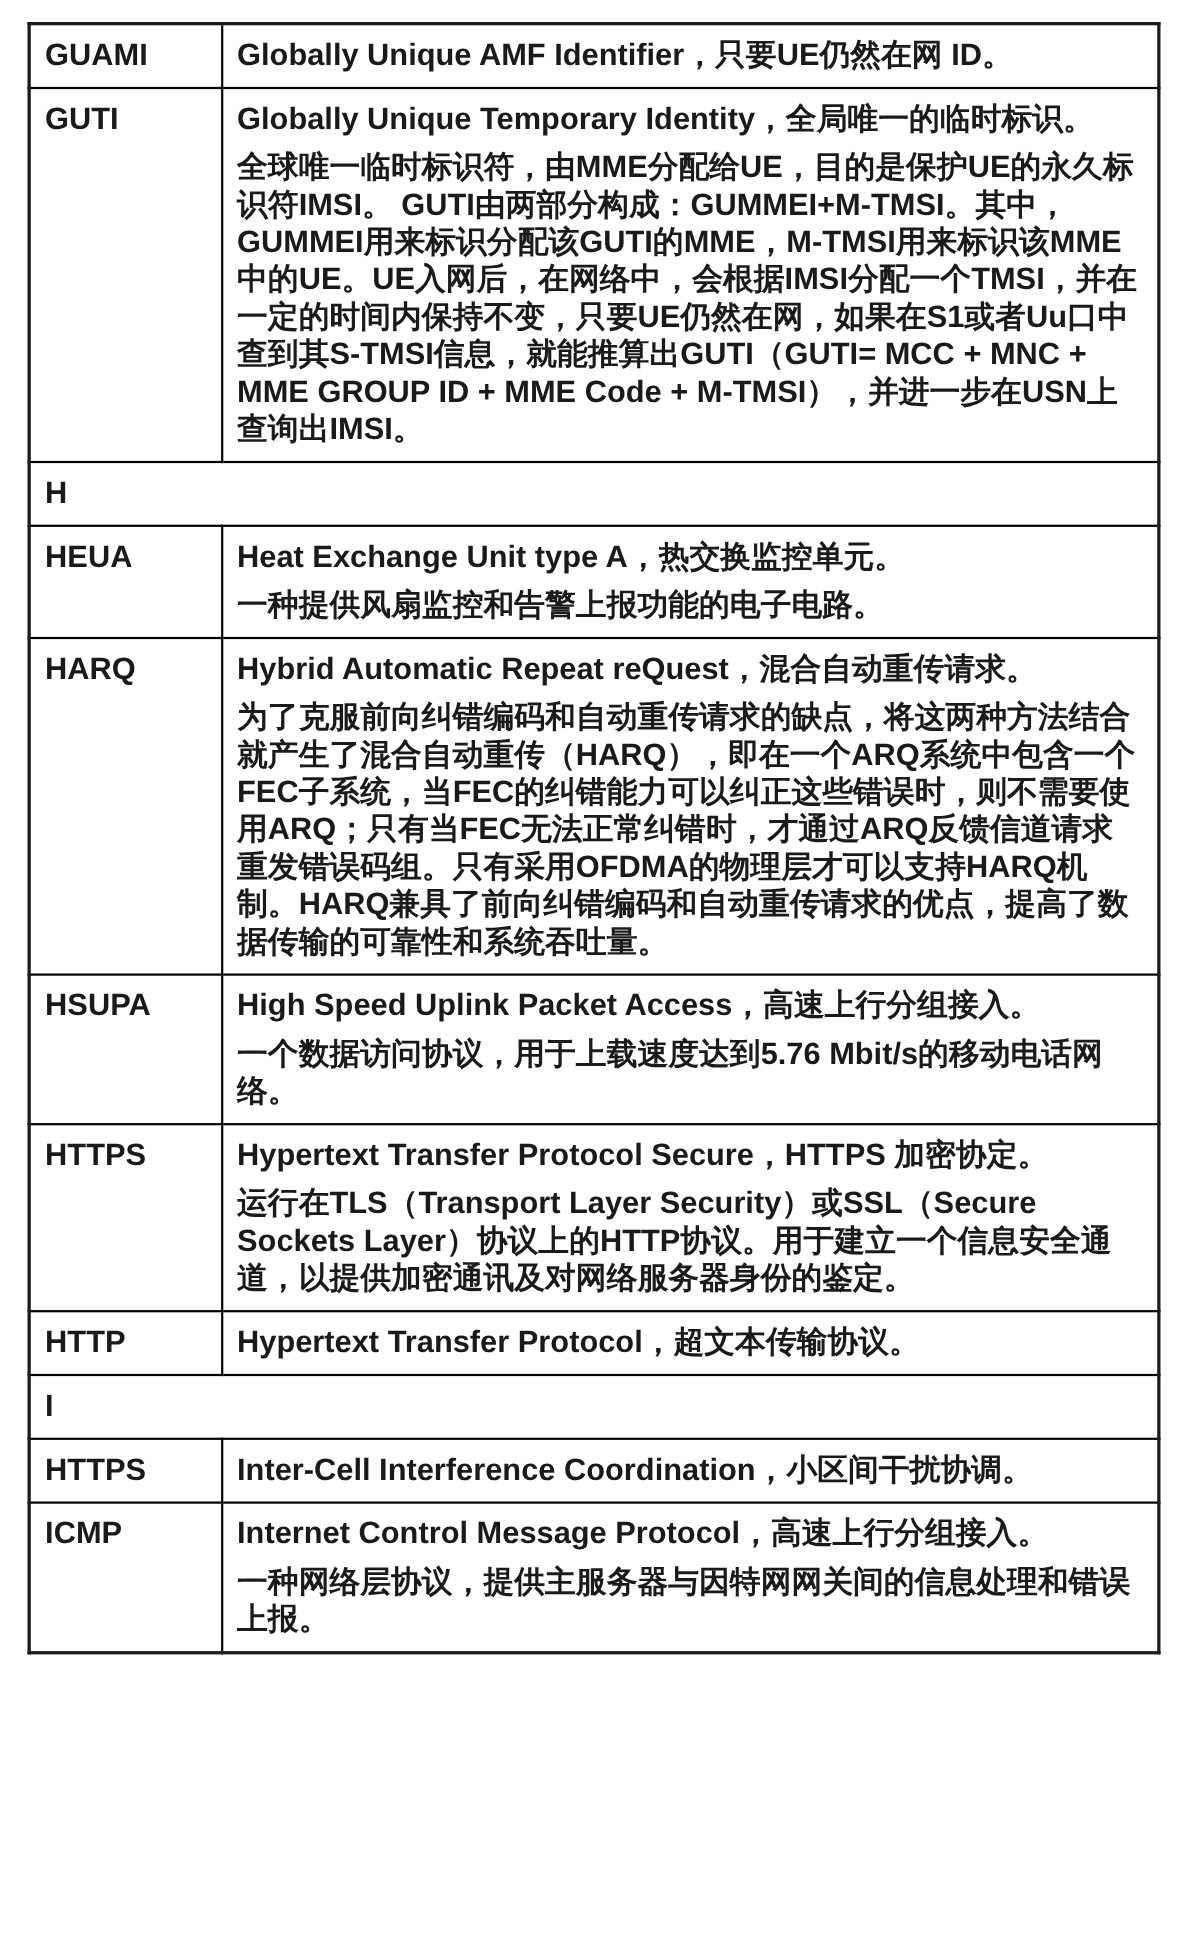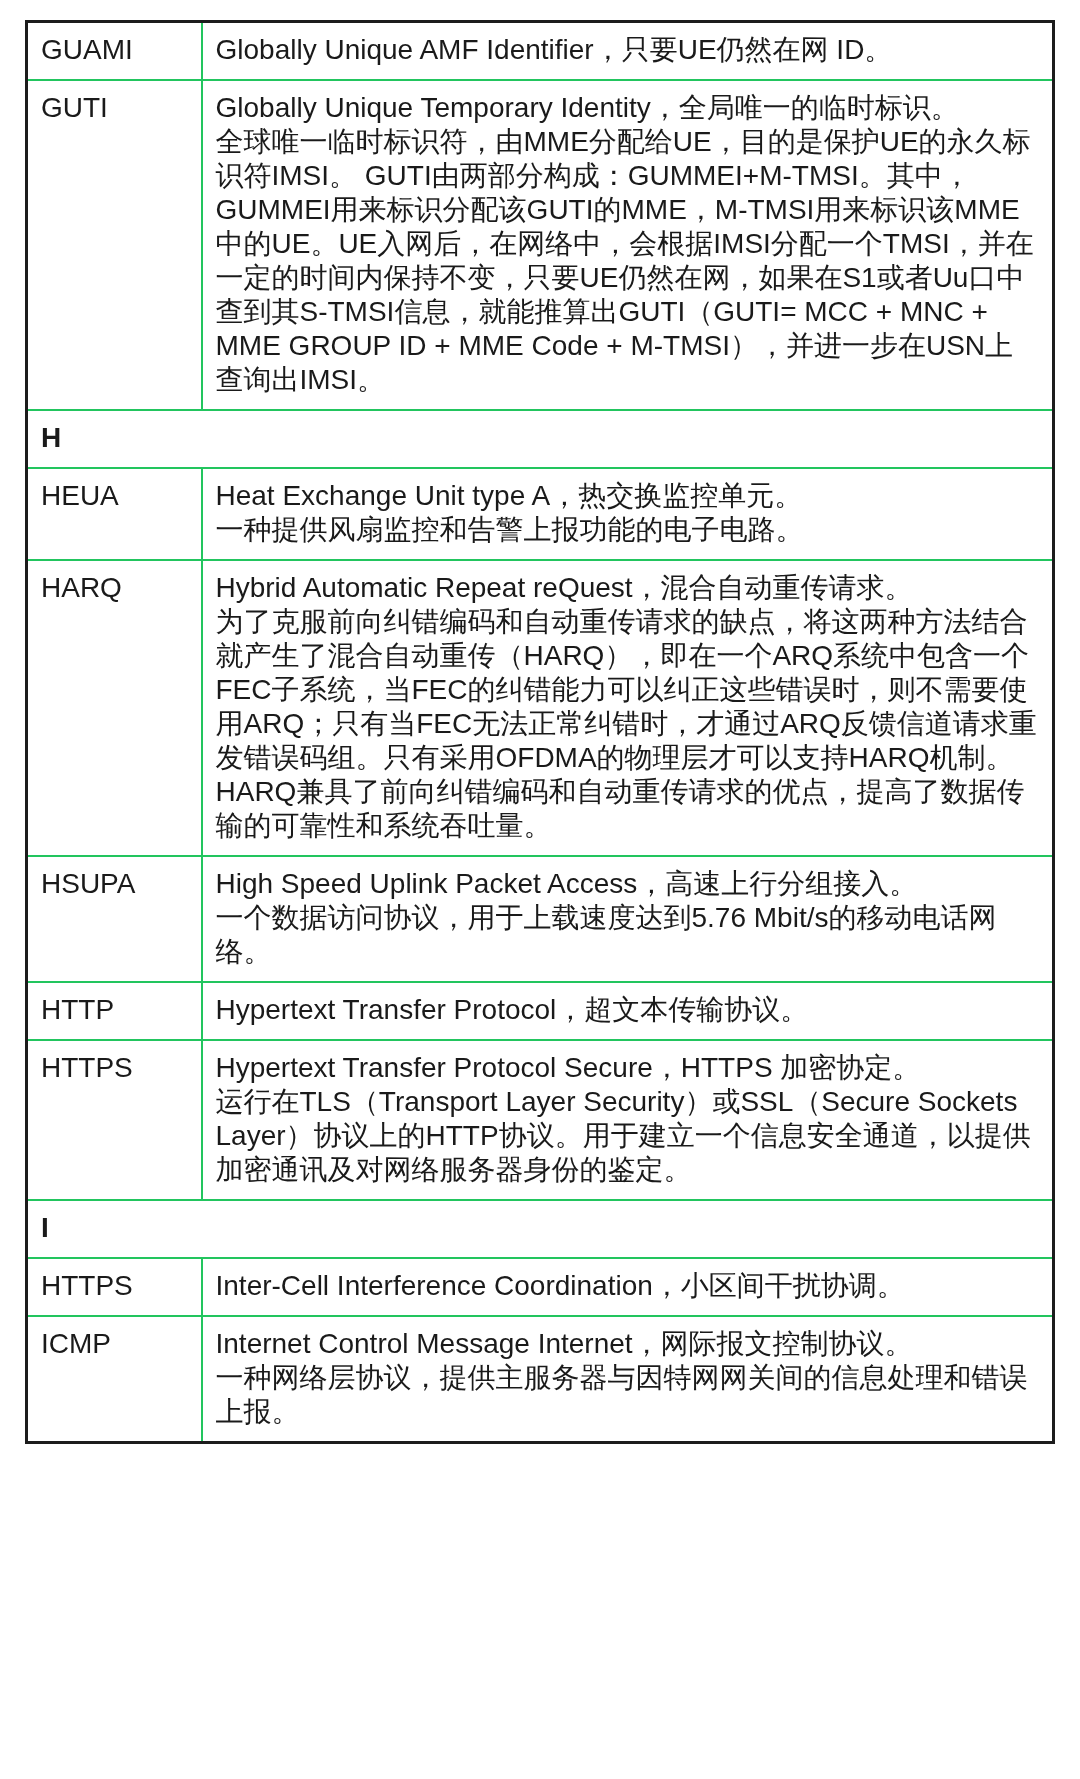--- a/index.html
+++ b/index.html
@@ -10,30 +10,31 @@
     color: #1a1a1a;
   }
   .page { padding: 20px 25px 30px 25px; }
   table.glossary {
     border-collapse: collapse;
     width: 1030px;
     table-layout: fixed;
     border: 3px solid #1c1c1c;
   }
   table.glossary td {
-    border: 2px solid #22c55e;
+    border: 2px solid #000000;
     padding: 10px 13px 12px 13px;
     vertical-align: top;
     font-size: 28px;
     line-height: 34px;
     word-break: break-word;
+    font-weight: bold;
   }
   td.term { padding-top: 11px; }
   td p { margin: 0; }
-  td p.desc { margin-top: 0; }
+  td p.desc { margin-top: 10px; }
   td.section {
     font-weight: bold;
     padding-top: 12px;
     padding-bottom: 12px;
   }
 </style>
 </head>
 <body>
 
 <div class="page">
@@ -83,50 +84,50 @@
 
       <tr>
         <td class="term"><span>HSUPA</span></td>
         <td class="def">
           <p>High Speed Uplink Packet Access，高速上行分组接入。</p>
           <p class="desc">一个数据访问协议，用于上载速度达到5.76 Mbit/s的移动电话网络。</p>
         </td>
       </tr>
 
       <tr>
-        <td class="term"><span>HTTP</span></td>
+        <td class="term"><span>HTTPS</span></td>
         <td class="def">
-          <p>Hypertext Transfer Protocol，超文本传输协议。</p>
+          <p>Hypertext Transfer Protocol Secure，HTTPS 加密协定。</p>
+          <p class="desc">运行在TLS（Transport Layer Security）或SSL（Secure Sockets Layer）协议上的HTTP协议。用于建立一个信息安全通道，以提供加密通讯及对网络服务器身份的鉴定。</p>
         </td>
       </tr>
 
       <tr>
-        <td class="term"><span>HTTPS</span></td>
+        <td class="term"><span>HTTP</span></td>
         <td class="def">
-          <p>Hypertext Transfer Protocol Secure，HTTPS 加密协定。</p>
-          <p class="desc">运行在TLS（Transport Layer Security）或SSL（Secure Sockets Layer）协议上的HTTP协议。用于建立一个信息安全通道，以提供加密通讯及对网络服务器身份的鉴定。</p>
+          <p>Hypertext Transfer Protocol，超文本传输协议。</p>
         </td>
       </tr>
 
 
       <tr>
         <td class="section" colspan="2">I</td>
       </tr>
 
 
       <tr>
         <td class="term"><span>HTTPS</span></td>
         <td class="def">
           <p>Inter-Cell Interference Coordination，小区间干扰协调。</p>
         </td>
       </tr>
 
       <tr>
         <td class="term"><span>ICMP</span></td>
         <td class="def">
-          <p>Internet Control Message Internet，网际报文控制协议。</p>
+          <p>Internet Control Message Protocol，高速上行分组接入。</p>
           <p class="desc">一种网络层协议，提供主服务器与因特网网关间的信息处理和错误上报。</p>
         </td>
       </tr>
 
     </tbody>
   </table>
 </div>
 
 </body></html>

